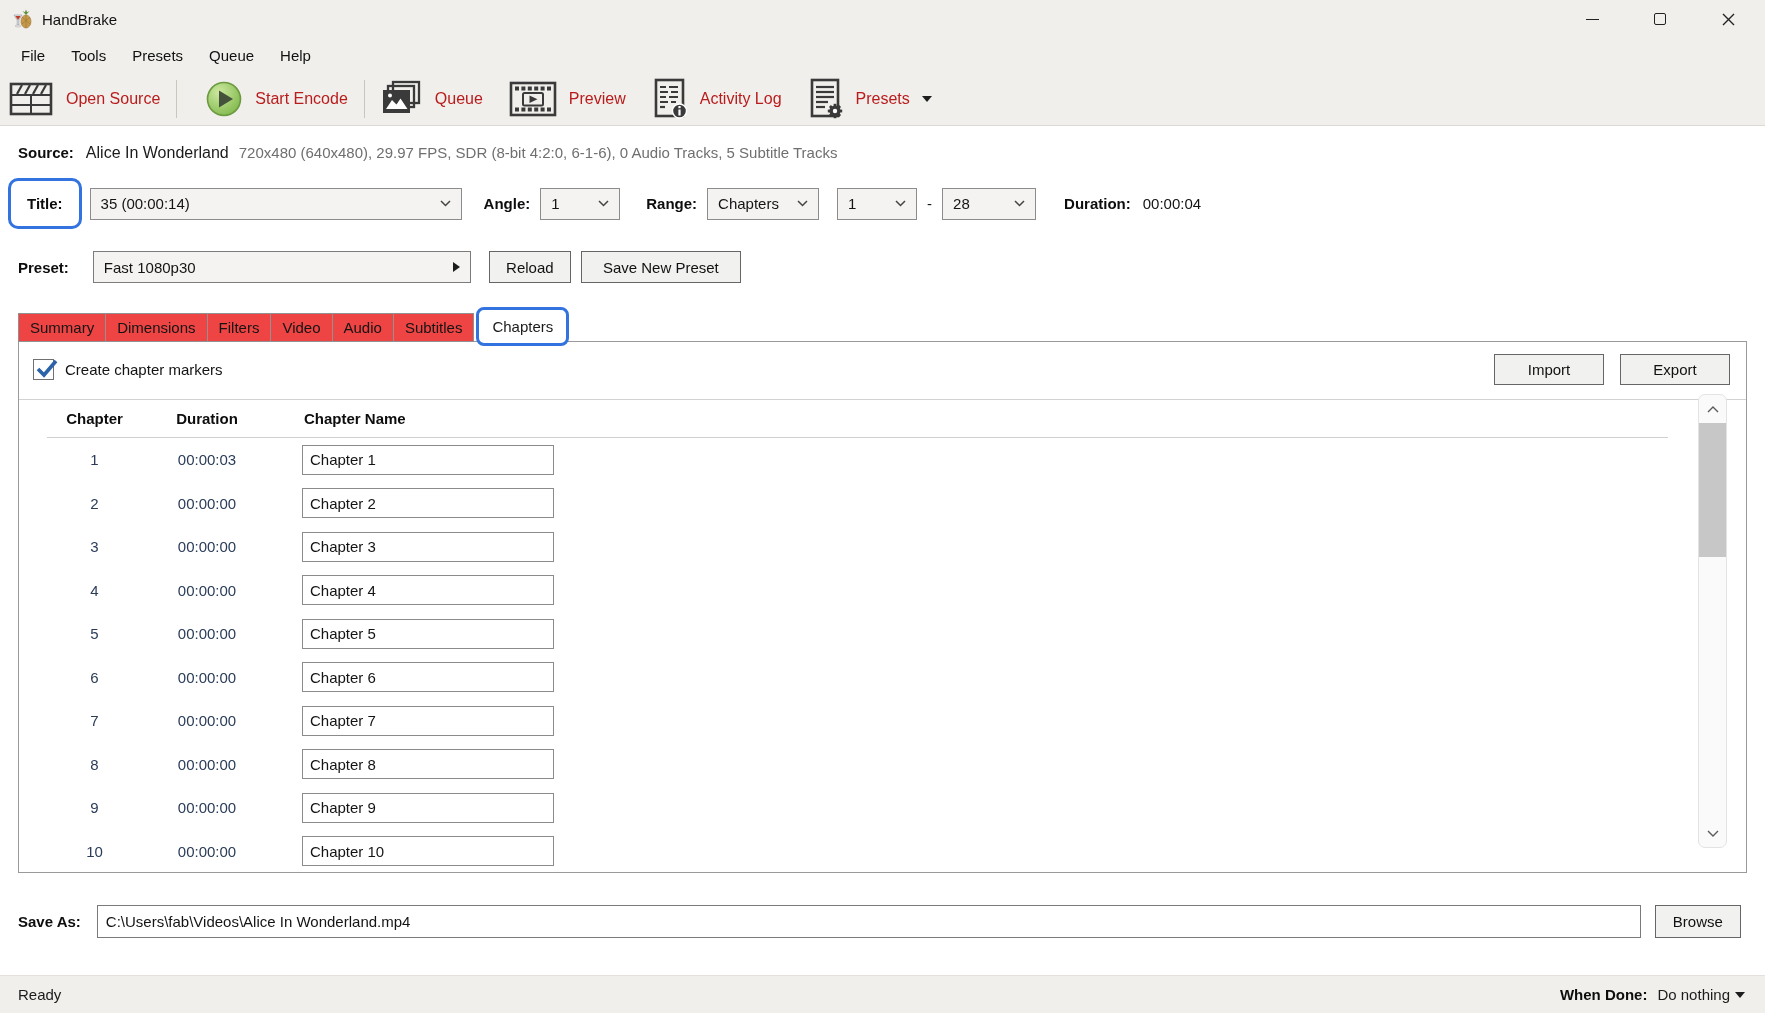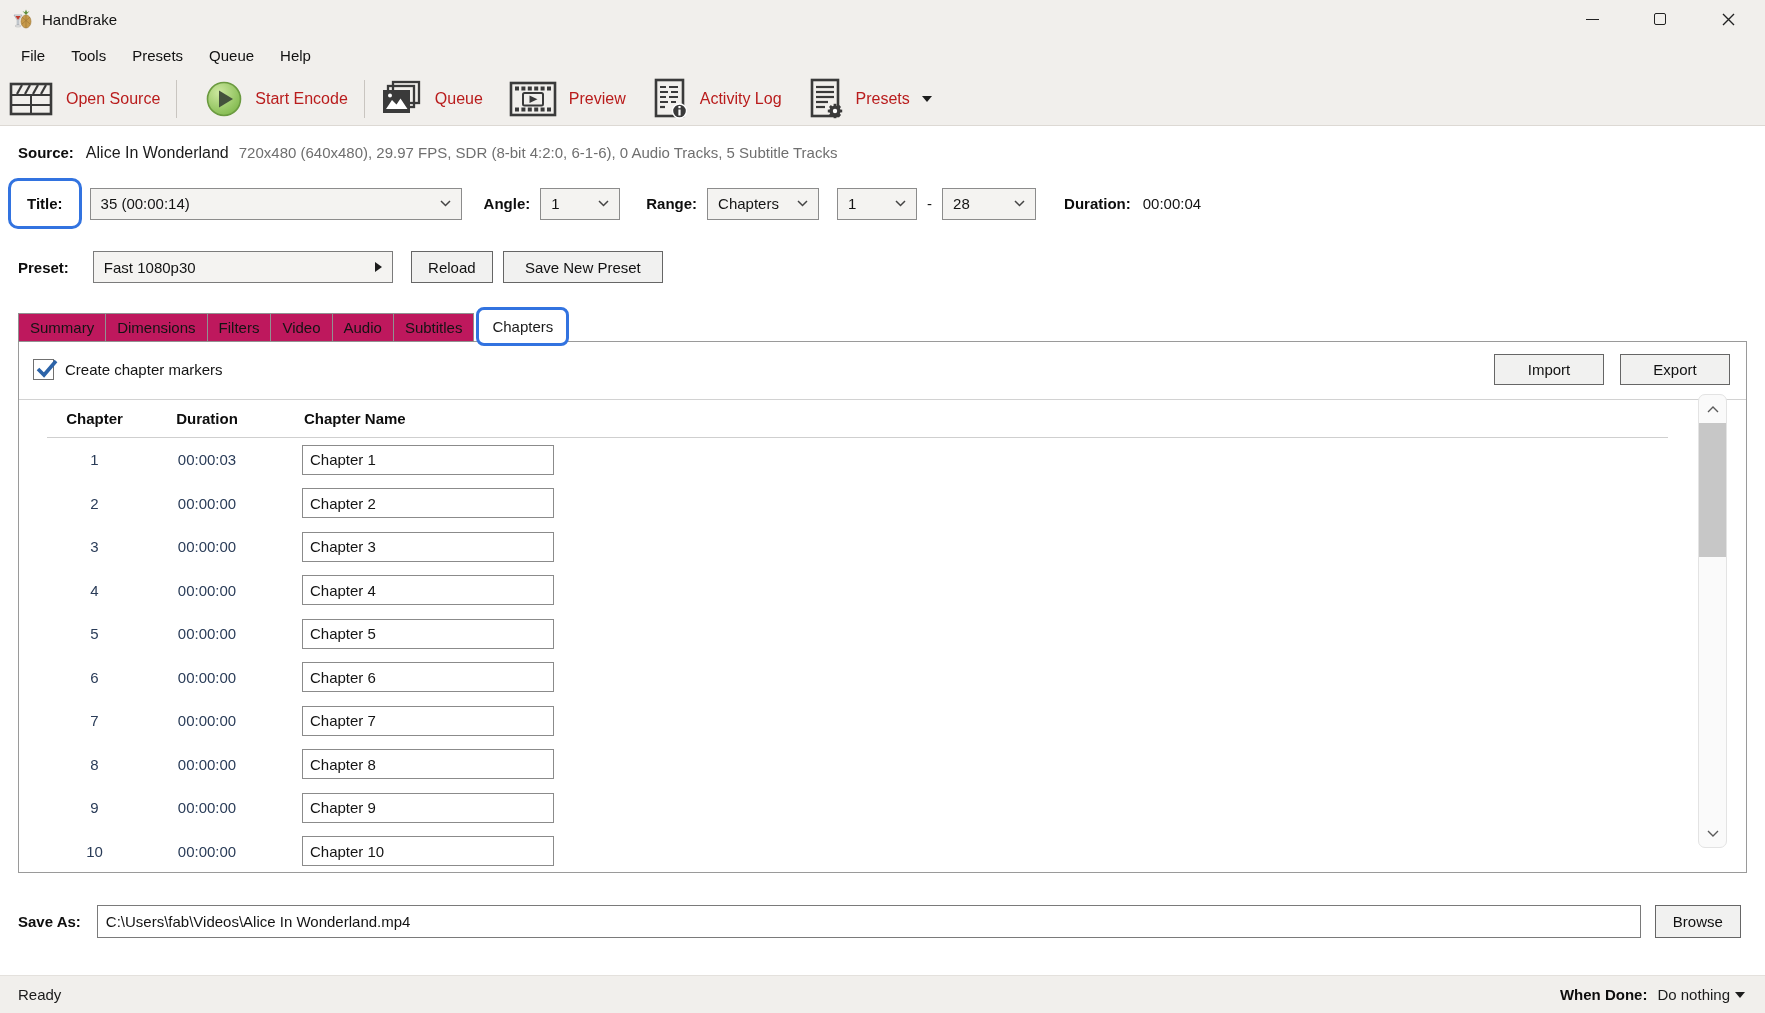--- a/index.html
+++ b/index.html
@@ -35,26 +35,26 @@
   
   .title-row { margin-top:16px; display:flex; align-items:center; padding-left:8px; white-space:nowrap; }
   .blue-label-box { border:3px solid #3273e0; border-radius:10px; padding:14px 16px; }
   .combo { background:#f4f3f1; border:1px solid #8c8c8c; height:32px; display:flex; align-items:center; padding:0 10px; font-size:15px; color:#141414; position:relative; }
   .combo .chev { margin-left:auto; }
   .combo-title { width:372px; margin-left:8px; }
   .combo-sm { width:80px; }
   .combo-md { width:112px; }
   .combo-28 { width:94px; }
   .preset-row { margin-top:22px; display:flex; align-items:center; padding-left:18px; }
-  .combo-preset { width:300px; margin-left:24px; border-color:#7b7b7b; }
+  .combo-preset { width:378px; margin-left:24px; border-color:#7b7b7b; }
   .arrow-right { width:0; height:0; border-top:5px solid transparent; border-bottom:5px solid transparent; border-left:7px solid #1d1d1d; margin-left:auto; }
   .btn { background:#f1f1f0; border:1px solid #666; height:32px; display:flex; align-items:center; justify-content:center; font-size:15px; color:#111; padding:0 12px; }
   
   .tabs-row { margin-top:20px; padding-left:18px; display:flex; align-items:flex-end; position:relative; z-index:2; }
-  .tab { background:#be185d; border:1px solid #919191; border-left-width:0; height:29px; display:flex; align-items:center; padding:0 11px; font-size:15px; color:#141414; }
+  .tab { background:#ef4444; border:1px solid #919191; border-left-width:0; height:29px; display:flex; align-items:center; padding:0 11px; font-size:15px; color:#141414; }
   .tab:first-child { border-left-width:1px; }
   .tab-active { background:#fff; border:3px solid #3273e0; border-radius:8px; height:39px; padding:0 13px; margin-left:2px; position:relative; top:4px; display:flex; align-items:center; font-size:15px; }
   
   .panel { margin:-1px 18px 0; border:1px solid #9a9a9a; height:532px; position:relative; background:#fff; overflow:hidden; }
   .panel-top { display:flex; align-items:center; padding:12px 16px 10px 14px; }
   .checkbox { width:21px; height:21px; border:1px solid #707070; background:#fff; position:relative; flex:0 0 auto; }
   .checkbox svg { position:absolute; left:1px; top:-2px; }
   .chk-label { margin-left:11px; font-size:15px; color:#141414; }
   .panel-top .spacer { flex:1; }
   .btn-io { width:110px; height:31px; margin-left:16px; }

